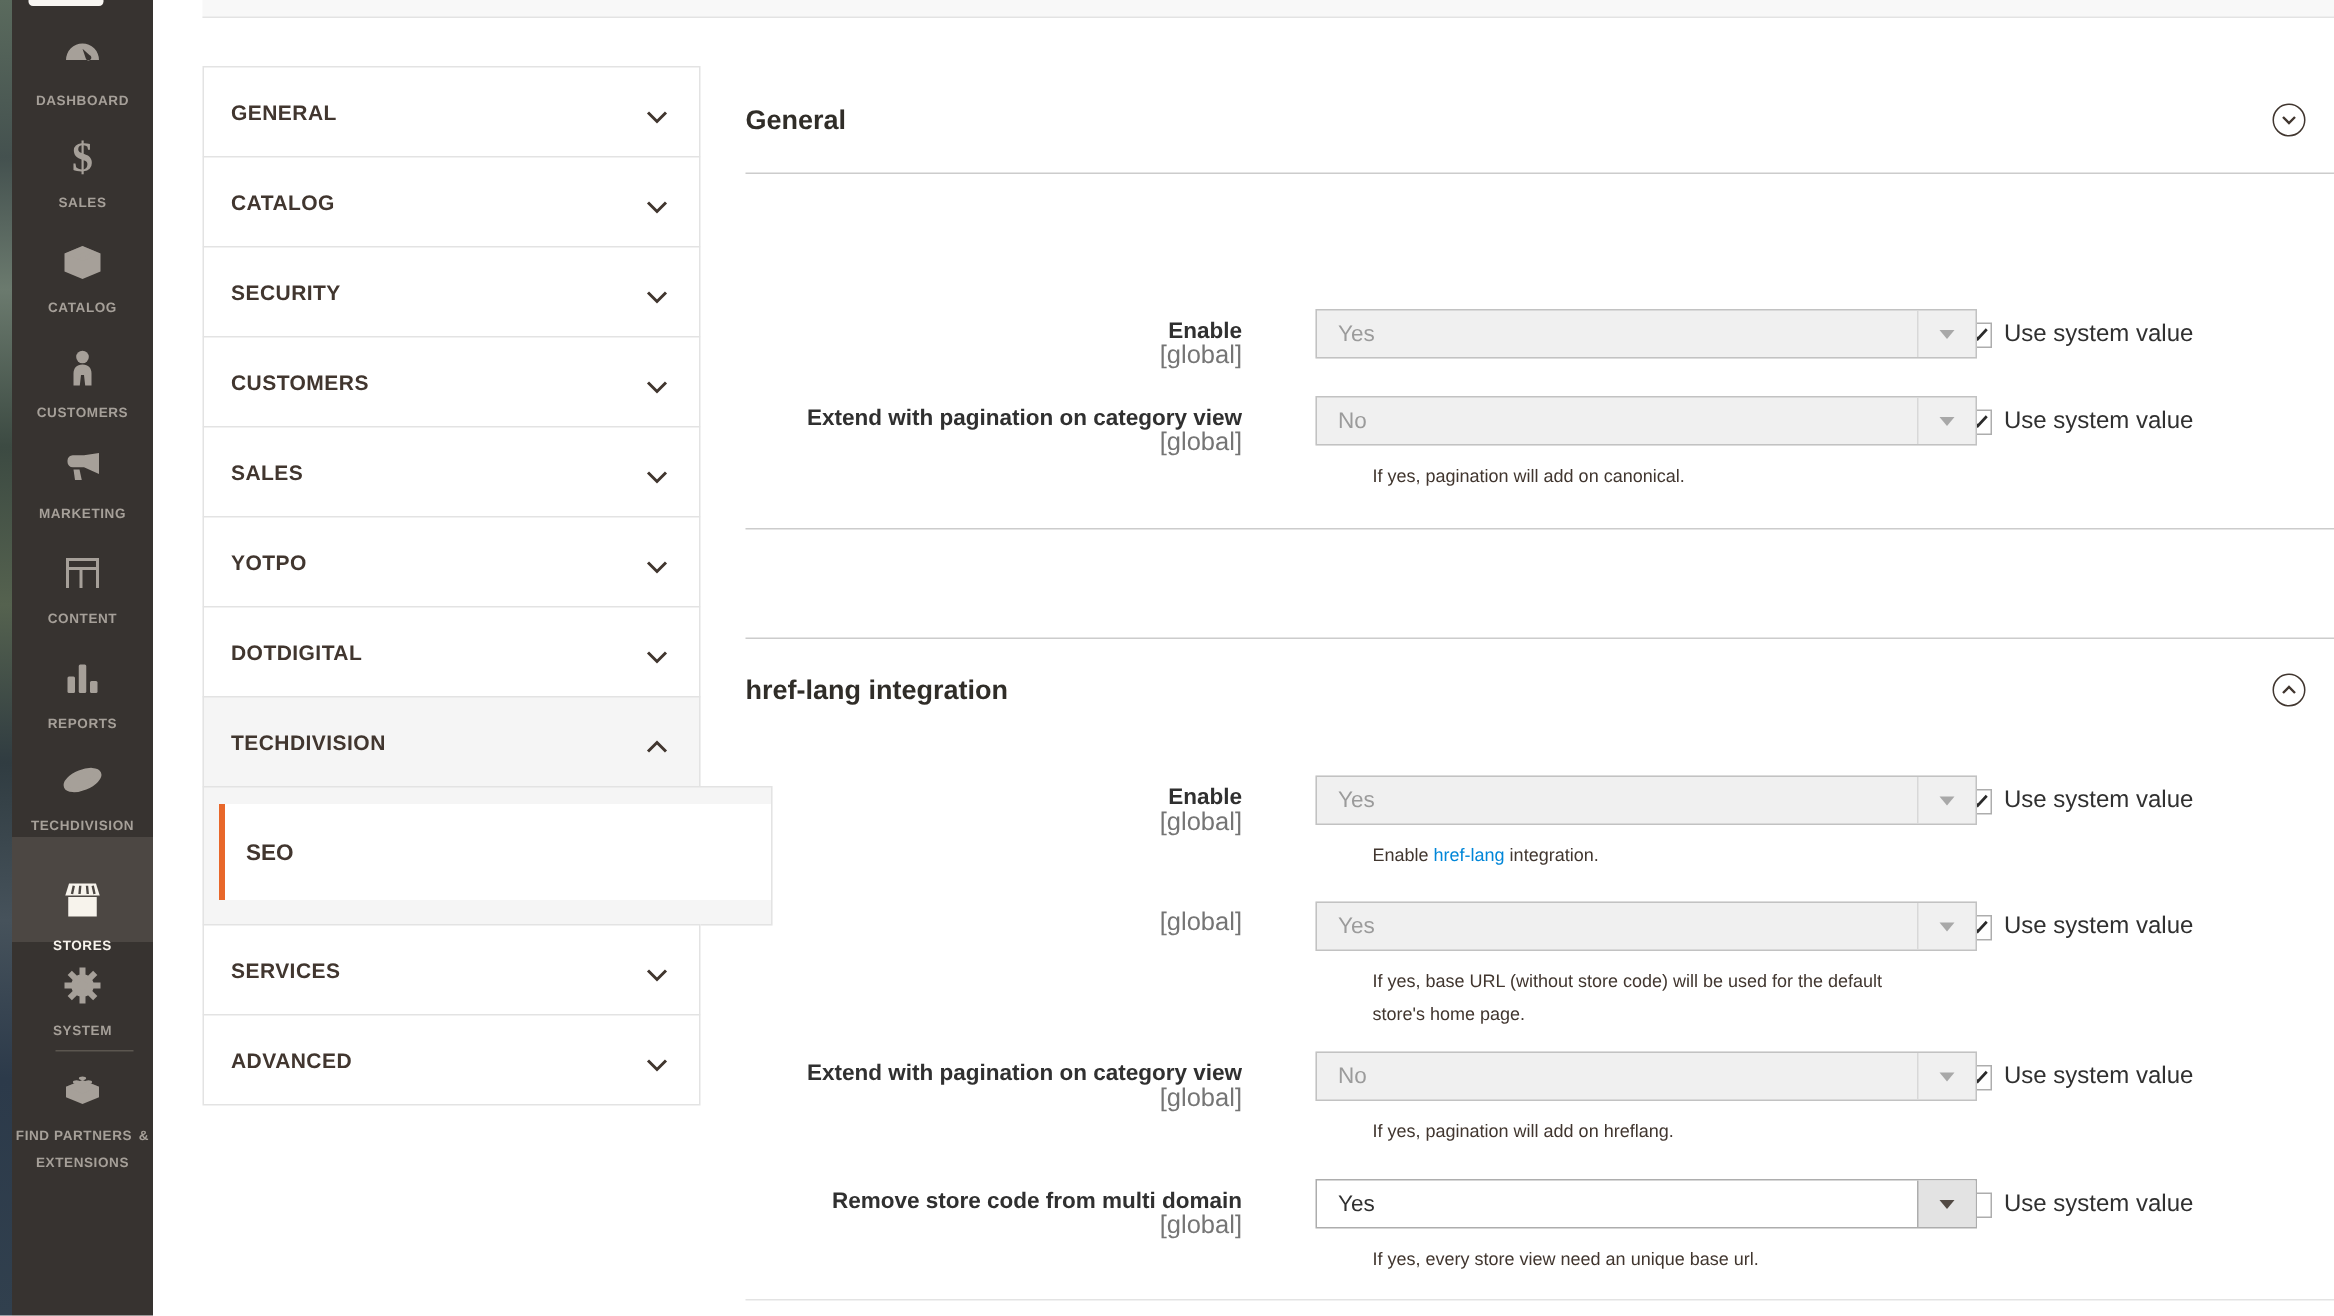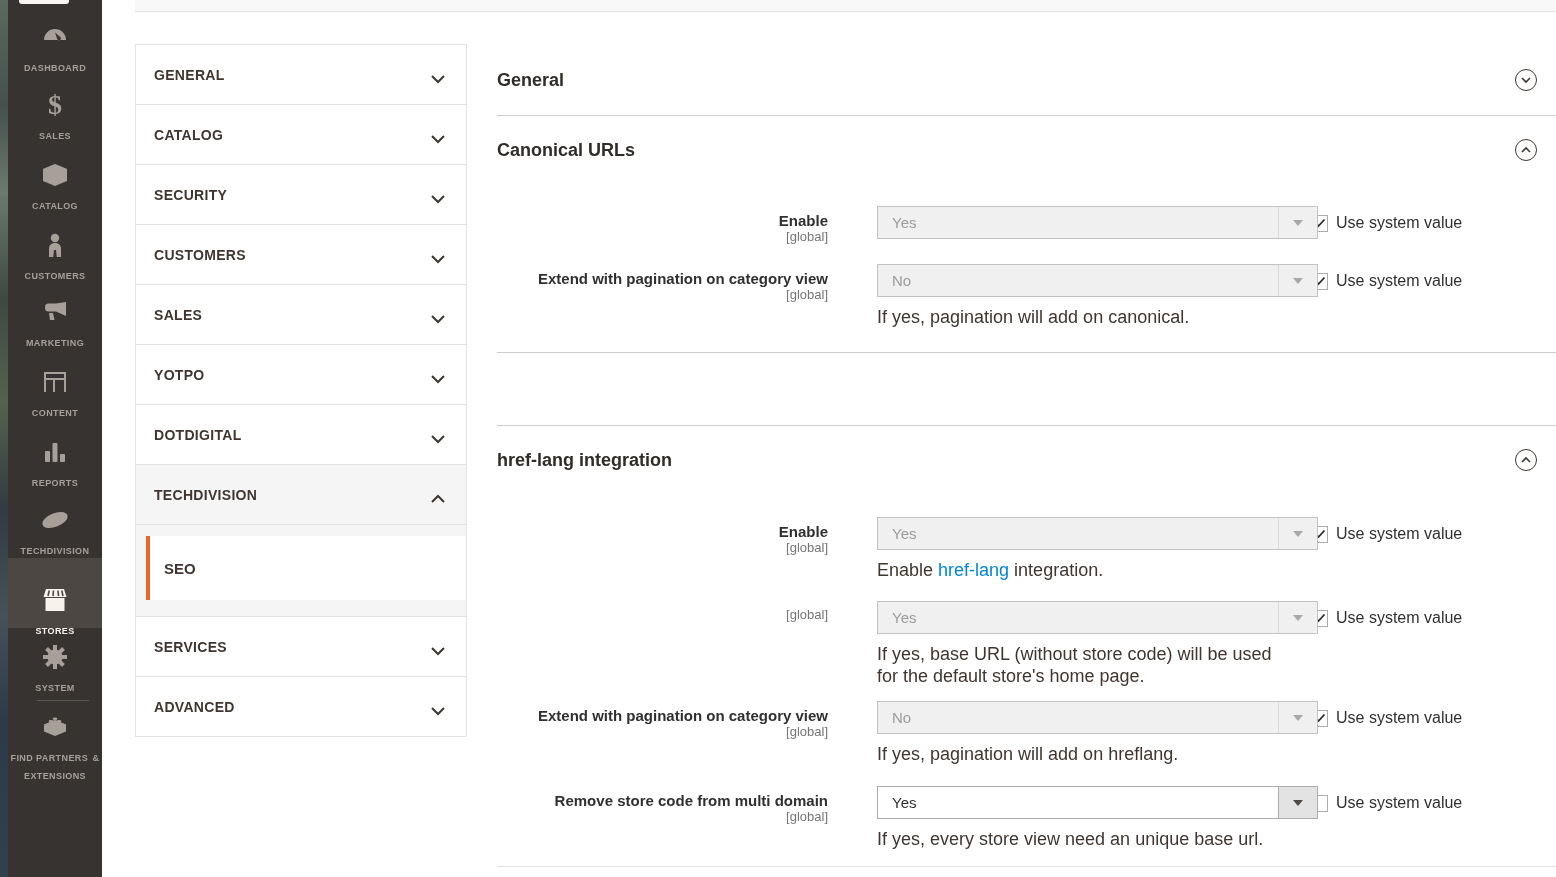--- a/index.html
+++ b/index.html
@@ -28,21 +28,21 @@
 
   
   #config-nav { left:135px; top:44px; width:332px; }
   .cn-item { position:relative; width:332px; height:61px; border:1px solid #e3e3e3;
     margin-top:-1px; background:#fff; cursor:pointer; display:flex; align-items:center; }
   .cn-item:first-child { margin-top:0; }
   .cn-item .lb { font-size:14px; font-weight:bold; color:#41362f; letter-spacing:.3px;
     padding-left:18px; }
   .cn-item .chev { position:absolute; right:20px; top:50%; margin-top:-5px; }
   .cn-item.expanded { background:#f5f5f5; }
-  .cn-sub { position:relative; width:332px; border:1px solid #e3e3e3; margin-top:-1px;
+  .cn-sub { position:relative; width:380px; border:1px solid #e3e3e3; margin-top:-1px;
     background:#f5f5f5; padding:11px 0 16px 10px; }
   .cn-sub-card { background:#fff; border-left:4px solid #e8672a; height:64px;
     display:flex; align-items:center; cursor:pointer; }
   .cn-sub-card .lb { font-size:15px; font-weight:bold; color:#41362f; padding-left:14px; }
 
   
   #topbar { left:135px; top:0; width:1421px; height:12px; background:#f8f8f8;
     border-bottom:1px solid #e3e3e3; }
 
   
@@ -51,39 +51,39 @@
   .sec-header .t { font-size:18px; font-weight:600; color:#302d28; line-height:40px; }
   .sec-toggle { position:absolute; right:19px; top:9px; width:22px; height:22px;
     border:1px solid #41362f; border-radius:50%; cursor:pointer;
     display:flex; align-items:center; justify-content:center; background:#fff; }
   .hr { position:absolute; left:0; width:1059px; height:0;
     border-top:1px solid #cccccc; }
 
   .frow { position:absolute; left:0; width:1059px; display:flex; align-items:flex-start; }
   .fl { width:331px; text-align:right; padding-top:6px; }
   .fl .lab { font-size:15px; font-weight:bold; color:#303030; line-height:17px; }
-  .fl .scope { font-size:13px; color:#757575; line-height:16px; }
+  .fl .scope { font-size:17px; color:#757575; line-height:16px; }
   .fctl { margin-left:17px; width:441px;padding-left:32px; }
   .select { width:441px; height:33px; border:1px solid #c2c2c2; display:flex;
     align-items:center; position:relative; cursor:pointer; }
   .select.disabled { background:#f0f0f0; }
   .select.disabled .val { color:#9b9b9b; }
   .select.disabled .arrowbox { border-left:1px solid #d8d8d8; }
   .select.disabled .arrowbox .ar { border-top-color:#a8a8a8; }
   .select.enabled { background:#fff; border-color:#adadad; }
   .select.enabled .val { color:#303030; }
   .select.enabled .arrowbox { background:#e3e3e3; border-left:1px solid #adadad; }
   .select.enabled .arrowbox .ar { border-top-color:#514943; }
   .select .val { font-size:15px; padding-left:14px; flex:1; }
   .arrowbox { width:39px; height:100%; display:flex; align-items:center;
     justify-content:center; }
   .ar { width:0; height:0; border-left:5px solid transparent;
     border-right:5px solid transparent; border-top:6px solid #a8a8a8; }
-  .note { font-size:18px; color:#41362f; margin-top:9px; line-height:22px;
-    max-width:440px; }
+  .note { font-size:12px; color:#41362f; margin-top:9px; line-height:22px;
+    max-width:440px;margin-left:38px; }
   .note a { color:#0086d8; text-decoration:none; }
   .fuse { margin-left:25px; padding-top:8px; display:flex; align-items:center; }
   .cb { width:17px; height:17px; border:1px solid #adadad; background:#fff;
     display:inline-flex; align-items:center; justify-content:center; cursor:pointer; }
   .cb svg { display:block; }
   .uselab { font-size:16px; color:#303030; margin-left:8px; }
 </style>
 </head>
 <body>
 
@@ -295,28 +295,20 @@
   <div class="sec-header" style="top:60px">
     <span class="t">General</span>
     <span class="sec-toggle">
       <svg width="12" height="8" viewBox="0 0 12 8">
           <polyline points="2,2 6,6 10,2" fill="none" stroke="#41362f" stroke-width="1.6"></polyline>
         </svg>
     </span>
   </div>
   <div class="hr" style="top:115px"></div>
 
-  <div class="sec-header" style="top:130px">
-    <span class="t">Canonical URLs</span>
-    <span class="sec-toggle">
-      <svg width="12" height="8" viewBox="0 0 12 8">
-          <polyline points="2,6 6,2 10,6" fill="none" stroke="#41362f" stroke-width="1.6"></polyline>
-        </svg>
-    </span>
-  </div>
 
   <div class="frow" style="top:206px">
     <div class="fl">
       <div class="lab">Enable</div>
       <div class="scope">[global]</div>
     </div>
     <div class="fctl">
       <div class="select disabled">
         <span class="val">Yes</span>
         <span class="arrowbox">

